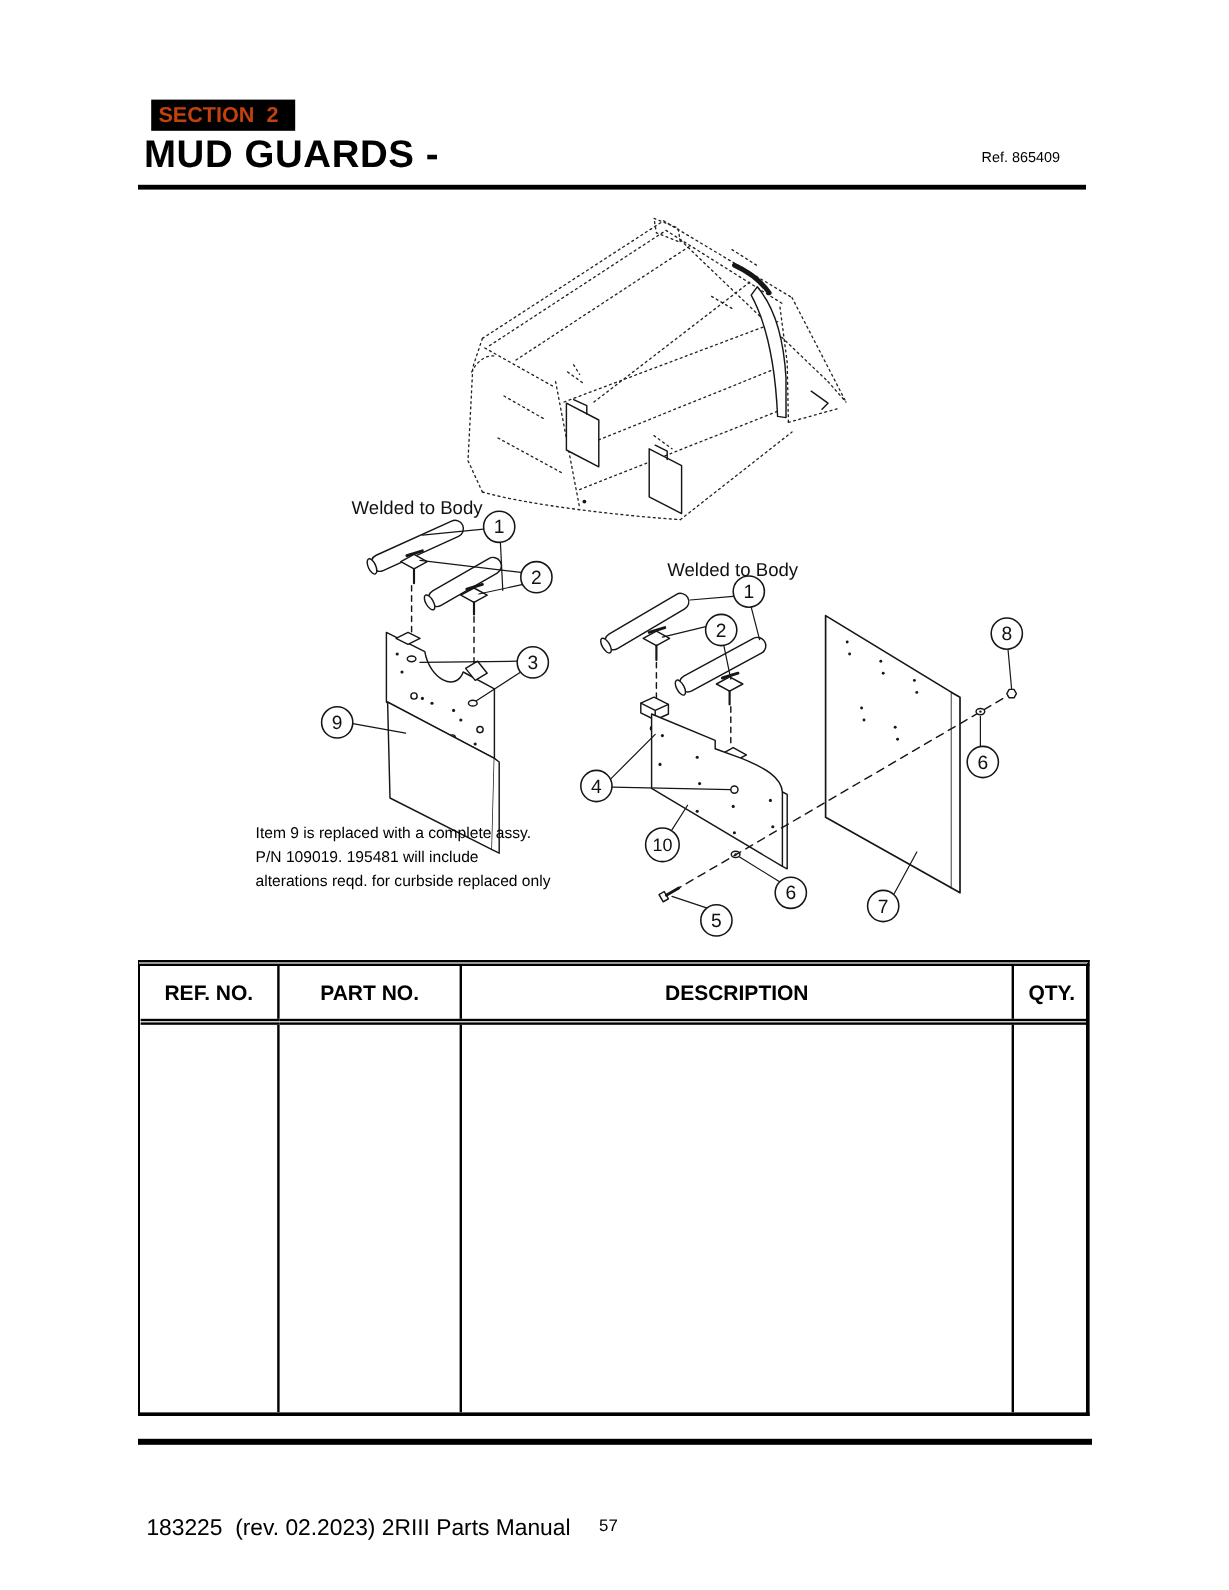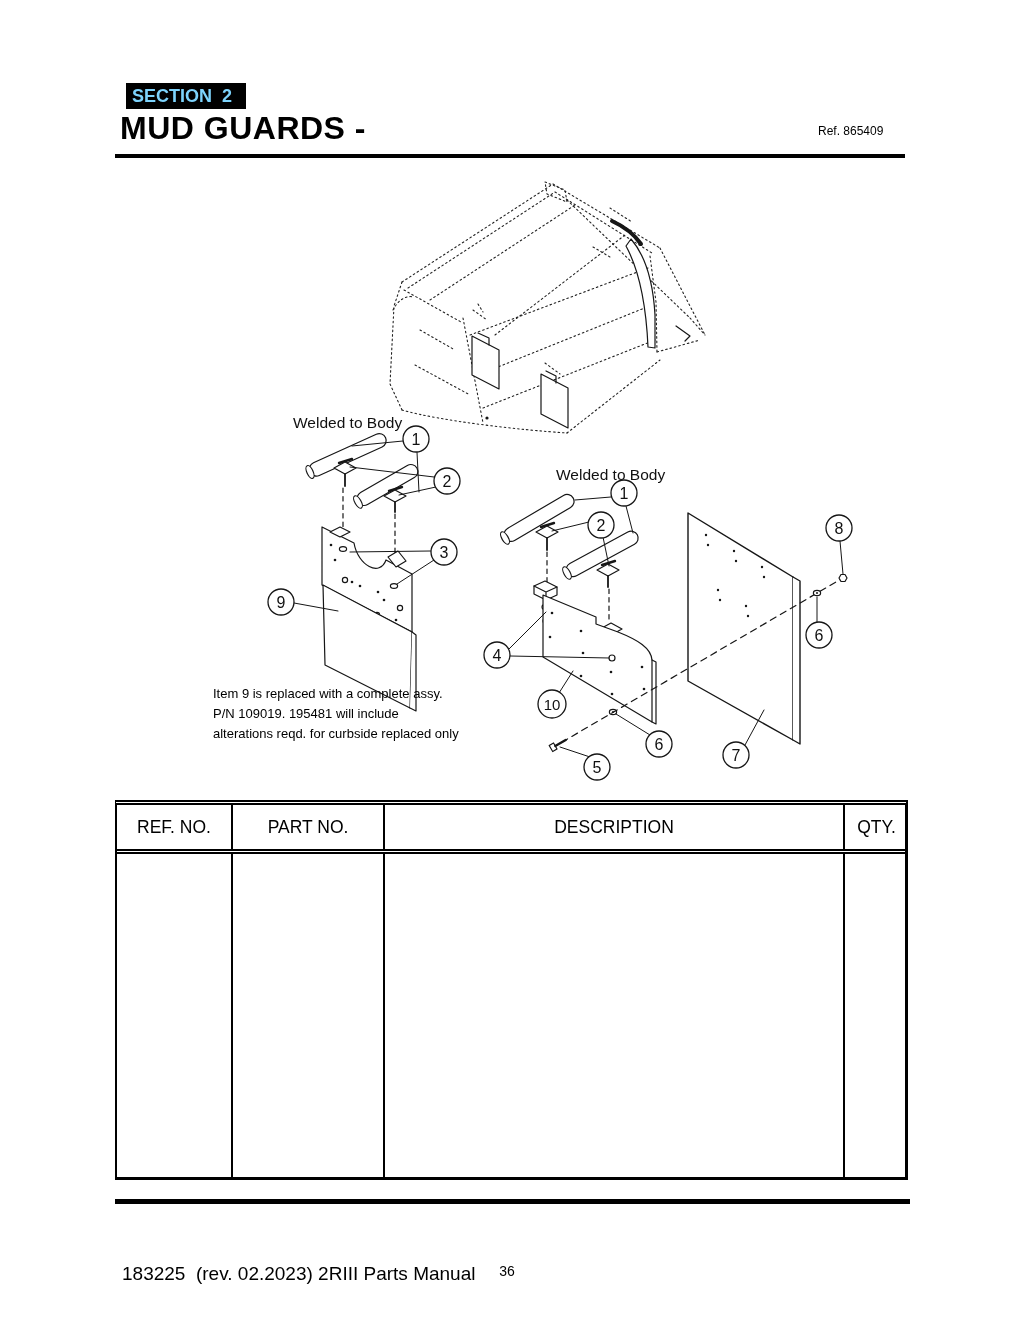--- a/index.html
+++ b/index.html
@@ -1,37 +1,37 @@
 <!DOCTYPE html>
 <html><head>
 <meta charset="utf-8">
 <style>
   html,body{margin:0;padding:0;background:#fff}
   body{width:1024px;height:1325px;position:relative;font-family:"Liberation Sans",sans-serif;color:#000;overflow:hidden}
   .abs{position:absolute}
 
   
-  .section-box{left:126px;top:83px;height:26px;background:#000;color:#7dd3fc;
+  .section-box{left:126px;top:83px;height:26px;background:#000;color:#c2410c;
     font-size:18px;font-weight:bold;line-height:26px;padding:0 14px 0 6px;white-space:pre}
   .title-row{left:120px;top:110px;display:flex;align-items:flex-start;gap:11px;white-space:nowrap}
   .title-main{font-size:32px;font-weight:bold;letter-spacing:.5px}
   .title-sub{font-size:20px;font-weight:bold}
   .ref{left:818px;top:124px;font-size:12px;}
   .header-rule{left:115px;top:154px;width:790px;height:4px;background:#000}
 
   
   svg text{font-family:"Liberation Sans",sans-serif}
   .note{left:213px;top:684px;font-size:13px;line-height:20px}
 
   
   .tablewrap{left:115px;top:800px;width:793px;height:380px;box-sizing:border-box;
     border-top:5px double #000;border-bottom:3px solid #000;border-left:2px solid #000;border-right:3px solid #000;overflow:hidden}
   table{border-collapse:collapse;width:100%;height:100%;table-layout:fixed}
   col.c-ref{width:115px}col.c-part{width:152px}col.c-desc{width:460px}col.c-qty{width:64px}
-  th{font-size:17.5px;font-weight:normal;text-align:center;height:44px;border-bottom:5px double #000;vertical-align:middle;padding:0}
+  th{font-size:17.5px;font-weight:bold;text-align:center;height:44px;border-bottom:5px double #000;vertical-align:middle;padding:0}
   th,td{border-right:2px solid #000}
   th:last-child,td:last-child{border-right:none}
   td{font-size:17px;height:24px;padding:0;vertical-align:middle;line-height:24px;white-space:nowrap;overflow:hidden}
   td.ref,td.qty{text-align:center}
   td.part{padding-left:10px}
   td.desc{padding-left:7px}
   tr.filler td{height:auto}
   tbody tr:first-child td{padding-top:3px}
 
   
@@ -339,13 +339,13 @@
           <td class="part"></td>
           <td class="desc"></td>
           <td class="qty"></td>
         </tr>
       </tbody>
   </table>
 </div>
 
 <div class="abs footer-rule"></div>
 <div class="abs footer-left">183225  (rev. 02.2023) 2RIII Parts Manual</div>
-<div class="abs footer-page">36</div>
+<div class="abs footer-page">57</div>
 
 </body></html>

